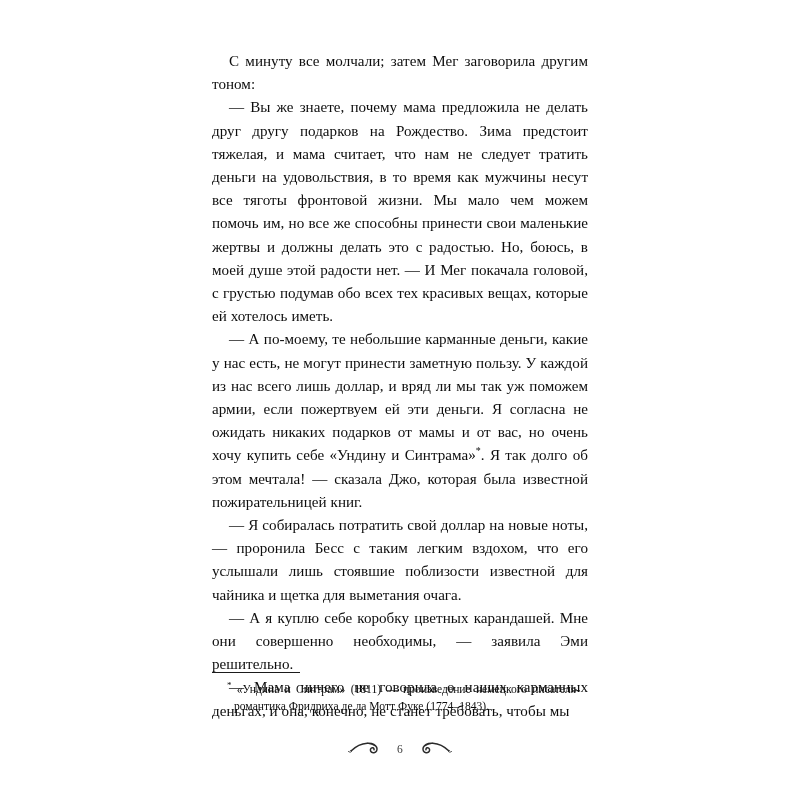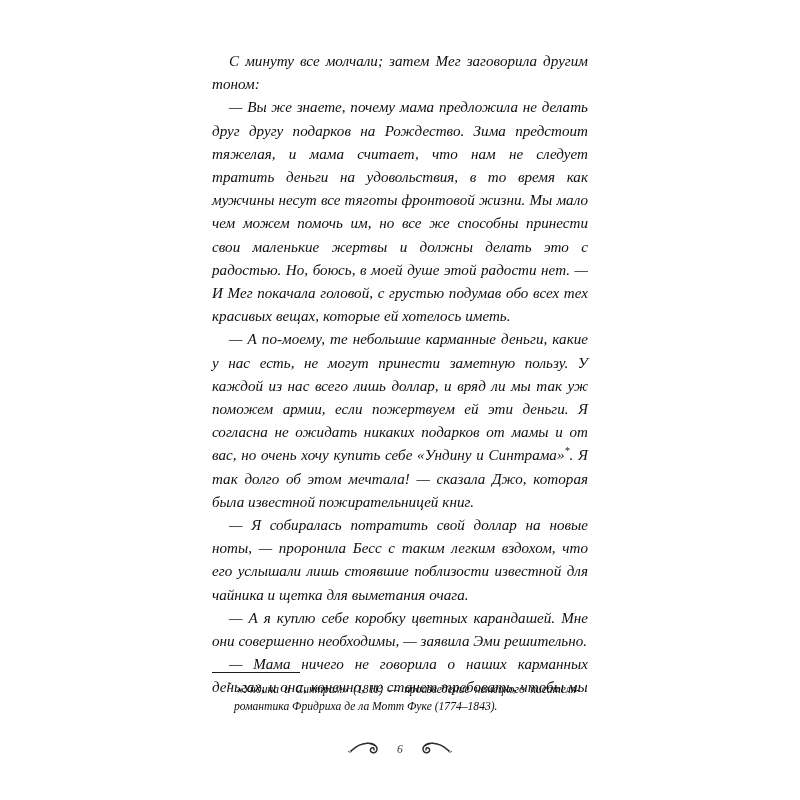--- a/index.html
+++ b/index.html
@@ -8,21 +8,20 @@
     background: #ffffff;
   }
   .page {
     position: relative;
     width: 699px;
     height: 800px;
     background: #ffffff;
     overflow: hidden;
     font-family: "Liberation Serif", "DejaVu Serif", serif;
     color: #0d0d0d;
-    font-style: italic;
     -webkit-font-smoothing: antialiased;
   }
 
   
   .textblock {
     position: absolute;
     left: 212px;
     top: 50px;
     width: 376px;
   }

